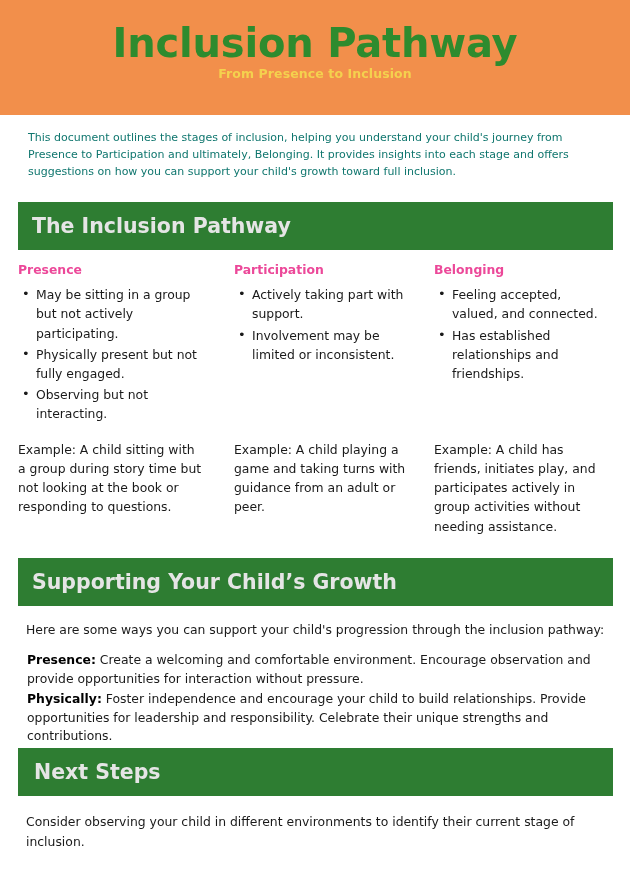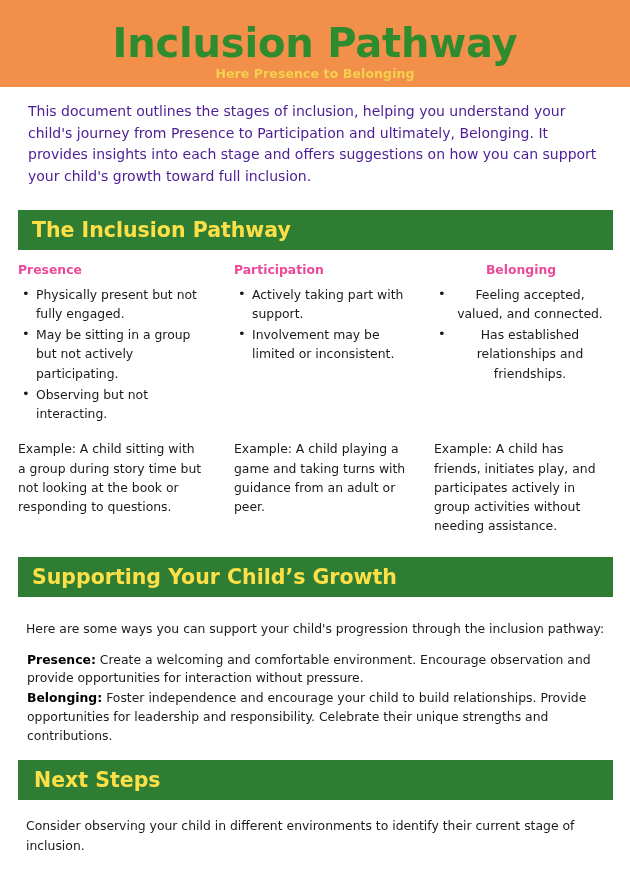--- a/index.html
+++ b/index.html
@@ -17,21 +17,21 @@
   .page {
     position: relative;
     width: 630px;
     height: 894px;
     background: #ffffff;
   }
 
   
   .banner {
     width: 630px;
-    height: 87px;
+    height: 115px;
     background: #f28f4b;
     box-sizing: border-box;
     display: flex;
     flex-direction: column;
     align-items: center;
     justify-content: flex-start;
     padding-top: 22px;
   }
   .banner-title {
     font-family: "DejaVu Sans", sans-serif;
@@ -50,62 +50,62 @@
     margin: 2px 0 0 0;
     letter-spacing: 0.1px;
   }
 
   
   .body-wrap {
     padding: 0 17px 0 28px;
     box-sizing: border-box;
   }
   .intro {
-    font-size: 14px;
-    line-height: 1.55;
-    color: #4c1d95;
+    font-size: 11px;
+    line-height: 1.55;
+    color: #0f766e;
     margin: 14px 6px 0 0;
   }
 
   
   .section-bar {
     background: #2e7d32;
-    color: #fde047;
+    color: #e5e5e5;
     margin-left: -10px;
     width: 595px;
-    height: 40px;
+    height: 48px;
     display: flex;
     align-items: center;
     box-sizing: border-box;
     padding-left: 14px;
   }
   .section-bar-title {
     font-size: 20.5px;
     font-weight: bold;
     line-height: 1;
     letter-spacing: 0px;
   }
   .bar-gap-1 { margin-top: 22px; }
   .bar-gap-2 { margin-top: 22px; }
-  .bar-gap-3 { margin-top: 14px; padding-left: 16px; }
+  .bar-gap-3 { margin-top: 2px; padding-left: 16px; }
 
   
   .stages {
     display: flex;
     margin-top: 12px;
     margin-left: -10px;
     width: 600px;
   }
   .stage-col {
     width: 200px;
     box-sizing: border-box;
     padding-right: 10px;
   }
   .stage-col.col2 { padding-left: 16px; }
-  .stage-col.col3 { padding-left: 16px; text-align: center; }
+  .stage-col.col3 { padding-left: 16px; }
   .stage-title {
     font-size: 12.4px;
     font-weight: bold;
     color: #ec4899;
     margin: 0 0 8px 0;
   }
   .stage-list {
     margin: 0;
     padding: 0;
     list-style: none;
@@ -141,21 +141,21 @@
     line-height: 1.55;
     color: #1a1a1a;
   }
   .example-col.col2 { padding-left: 16px; }
   .example-col.col3 { padding-left: 16px; }
 
   
   .support-lead {
     font-size: 12.4px;
     line-height: 1.55;
-    margin: 22px 0 0 -2px;
+    margin: 14px 0 0 -2px;
     color: #1a1a1a;
   }
   .support-items {
     margin-top: 12px;
     margin-left: -1px;
   }
   .support-item {
     font-size: 12.4px;
     line-height: 1.52;
     color: #1a1a1a;
@@ -177,38 +177,38 @@
     color: #1a1a1a;
   }
 </style>
 </head>
 <body>
 
 <div class="page">
 
   <div class="banner">
     <div class="banner-title">Inclusion Pathway</div>
-    <div class="banner-subtitle">Here Presence to Belonging</div>
+    <div class="banner-subtitle">From Presence to Inclusion</div>
   </div>
 
   <div class="body-wrap">
 
     <p class="intro">This document outlines the stages of inclusion, helping you understand your child's journey from Presence to Participation and ultimately, Belonging. It provides insights into each stage and offers suggestions on how you can support your child's growth toward full inclusion.</p>
 
     <div class="section-bar bar-gap-1">
       <span class="section-bar-title">The Inclusion Pathway</span>
     </div>
 
     <div class="stages">
 
       <div class="stage-col col1">
         <div class="stage-title">Presence</div>
         <ul class="stage-list">
+          <li>May be sitting in a group but not actively participating.</li>
           <li>Physically present but not fully engaged.</li>
-          <li>May be sitting in a group but not actively participating.</li>
           <li>Observing but not interacting.</li>
         </ul>
       </div>
 
       <div class="stage-col col2">
         <div class="stage-title">Participation</div>
         <ul class="stage-list">
           <li>Actively taking part with support.</li>
           <li>Involvement may be limited or inconsistent.</li>
         </ul>
@@ -234,21 +234,21 @@
       <span class="section-bar-title">Supporting Your Child’s Growth</span>
     </div>
 
     <p class="support-lead">Here are some ways you can support your child's progression through the inclusion pathway:</p>
 
     <div class="support-items">
       <div class="support-item">
         <b>Presence:</b><span> Create a welcoming and comfortable environment. Encourage observation and provide opportunities for interaction without pressure.</span>
       </div>
       <div class="support-item">
-        <b>Belonging:</b><span> Foster independence and encourage your child to build relationships. Provide opportunities for leadership and responsibility. Celebrate their unique strengths and contributions.</span>
+        <b>Physically:</b><span> Foster independence and encourage your child to build relationships. Provide opportunities for leadership and responsibility. Celebrate their unique strengths and contributions.</span>
       </div>
     </div>
 
     <div class="section-bar bar-gap-3">
       <span class="section-bar-title">Next Steps</span>
     </div>
 
     <div class="next-lines">
       <div class="next-line">Consider observing your child in different environments to identify their current stage of inclusion.</div>
 

